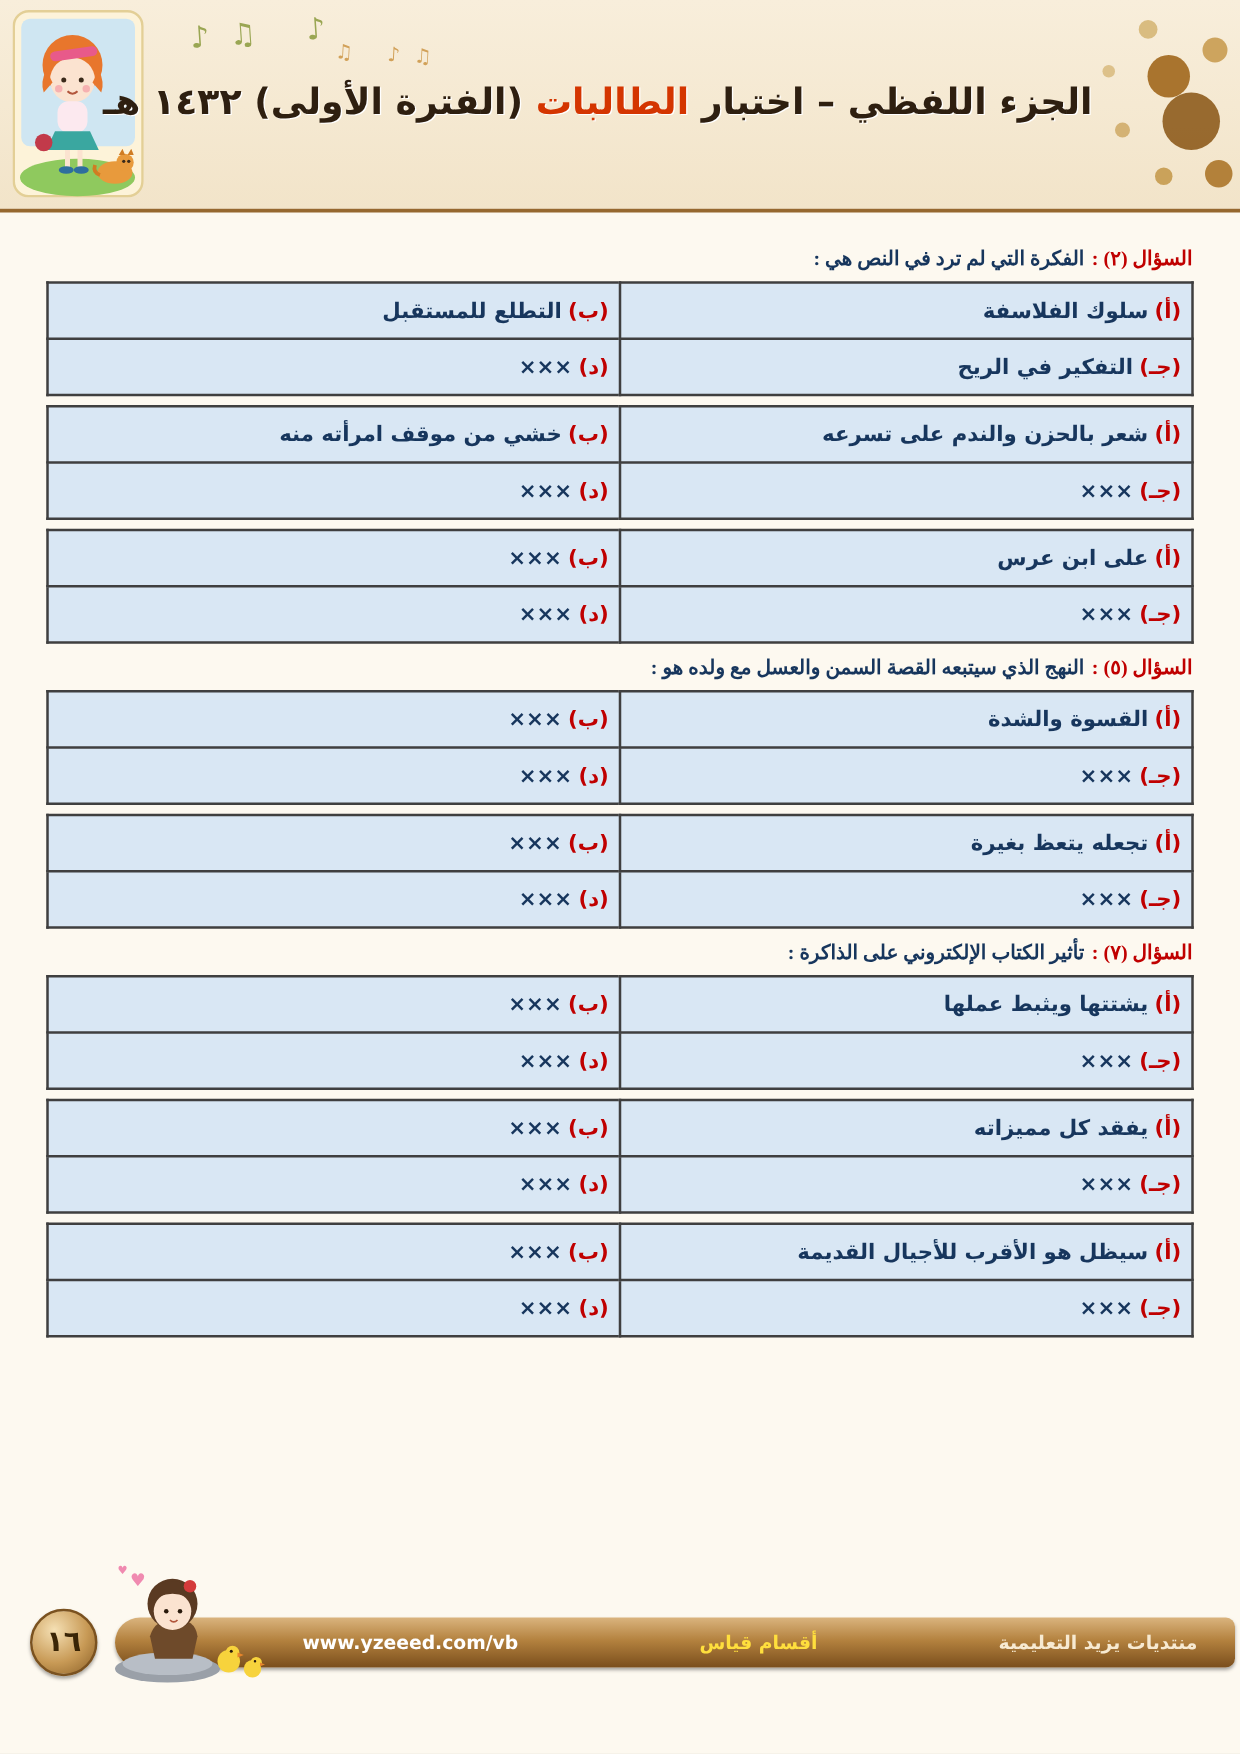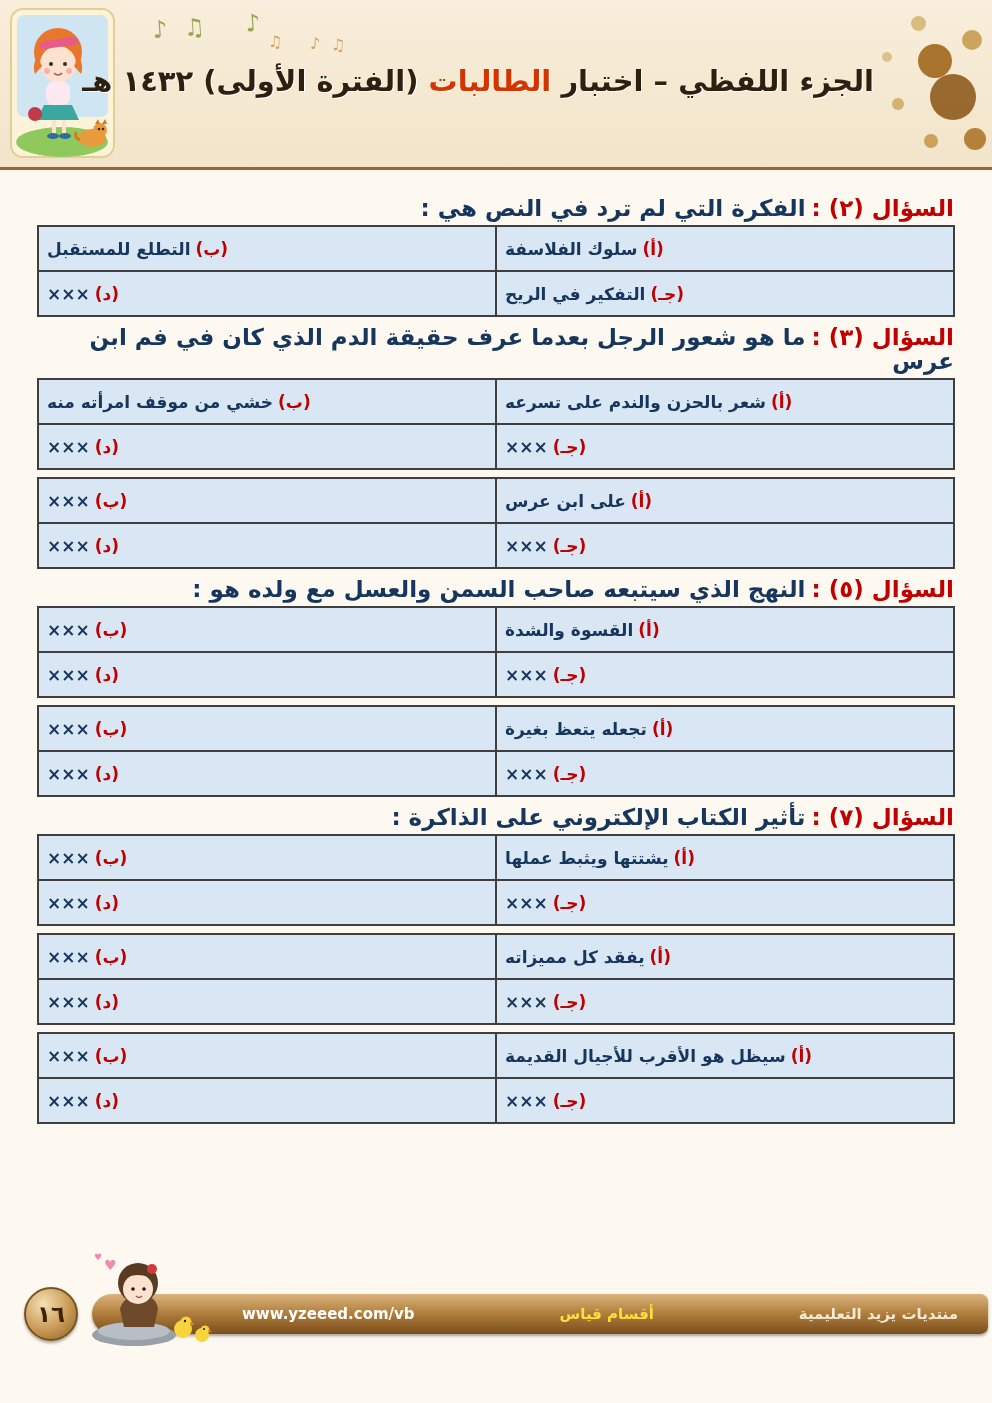--- a/index.html
+++ b/index.html
@@ -32,26 +32,26 @@
   .pd2 { width:46px; height:46px; right:16px; top:74px; background:#8f5e21; opacity:.92; }
   .pd3 { width:20px; height:20px; right:10px; top:30px; background:#cda45e; }
   .pd4 { width:15px; height:15px; right:66px; top:16px; background:#d9bc80; }
   .pd5 { width:22px; height:22px; right:6px;  top:128px; background:#b3813a; }
   .pd6 { width:14px; height:14px; right:54px; top:134px; background:#caa25a; }
   .pd7 { width:12px; height:12px; right:88px; top:98px; background:#d4b274; }
   .pd8 { width:10px; height:10px; right:100px; top:52px; background:#ddc18a; }
 
   
   main { padding:18px 37px 0; }
-  .q-line { margin:8px 1px 5px; font-size:23px; font-weight:bold; color:#17365d; line-height:24px; }
+  .q-line { margin:8px 1px 5px; font-size:16px; font-weight:bold; color:#17365d; line-height:24px;font-family:Liberation Serif, serif; }
   .q-label { color:#c00000; margin-left:6px; }
   table.options { width:100%; border-collapse:collapse; table-layout:fixed; margin-bottom:7px; }
   table.options td {
     height:39px; background:#d9e7f4; border:2px solid #3f3f3f;
-    text-align:left; vertical-align:middle;
+    text-align:right; vertical-align:middle;
     font-weight:bold; font-size:17px; color:#17365d; padding:2px 8px;
   }
   .opt-letter { color:#c00000; margin-left:5px; }
 
   
   .footer { position:absolute; bottom:0; left:0; right:0; height:165px; }
   .footer-bar {
     position:absolute; left:92px; right:4px; bottom:69px; height:40px;
     border-radius:22px 8px 8px 22px; z-index:1;
     background:linear-gradient(to bottom, #dab47e 0%, #b4823f 45%, #7a4e1c 100%);
@@ -144,23 +144,20 @@
         </tr>
         <tr>
           <td><span class="opt-letter">(جـ)</span><span class="opt-text">التفكير في الريح</span></td>
           <td><span class="opt-letter">(د)</span><span class="opt-text">×××</span></td>
         </tr>
       </tbody>
         </table>
     </section>
 
     <section class="question">
-      <div class="q-line">
-        <span class="q-label">السؤال (٣) :</span><span class="q-text">ما هو شعور الرجل بعدما عرف حقيقة الدم الذي كان في فم ابن عرس</span>
-      </div>
       <table class="options">
         <tbody>
             <tr>
           <td><span class="opt-letter">(أ)</span><span class="opt-text">شعر بالحزن والندم على تسرعه</span></td>
           <td><span class="opt-letter">(ب)</span><span class="opt-text">خشي من موقف امرأته منه</span></td>
         </tr>
         <tr>
           <td><span class="opt-letter">(جـ)</span><span class="opt-text">×××</span></td>
           <td><span class="opt-letter">(د)</span><span class="opt-text">×××</span></td>
         </tr>
@@ -178,21 +175,21 @@
         <tr>
           <td><span class="opt-letter">(جـ)</span><span class="opt-text">×××</span></td>
           <td><span class="opt-letter">(د)</span><span class="opt-text">×××</span></td>
         </tr>
       </tbody>
         </table>
     </section>
 
     <section class="question">
       <div class="q-line">
-        <span class="q-label">السؤال (٥) :</span><span class="q-text">النهج الذي سيتبعه صاحب السمن والعسل مع ولده هو :</span>
+        <span class="q-label">السؤال (٥) :</span><span class="q-text">النهج الذي سيتبعه القصة السمن والعسل مع ولده هو :</span>
       </div>
       <table class="options">
         <tbody>
             <tr>
           <td><span class="opt-letter">(أ)</span><span class="opt-text">القسوة والشدة</span></td>
           <td><span class="opt-letter">(ب)</span><span class="opt-text">×××</span></td>
         </tr>
         <tr>
           <td><span class="opt-letter">(جـ)</span><span class="opt-text">×××</span></td>
           <td><span class="opt-letter">(د)</span><span class="opt-text">×××</span></td>

